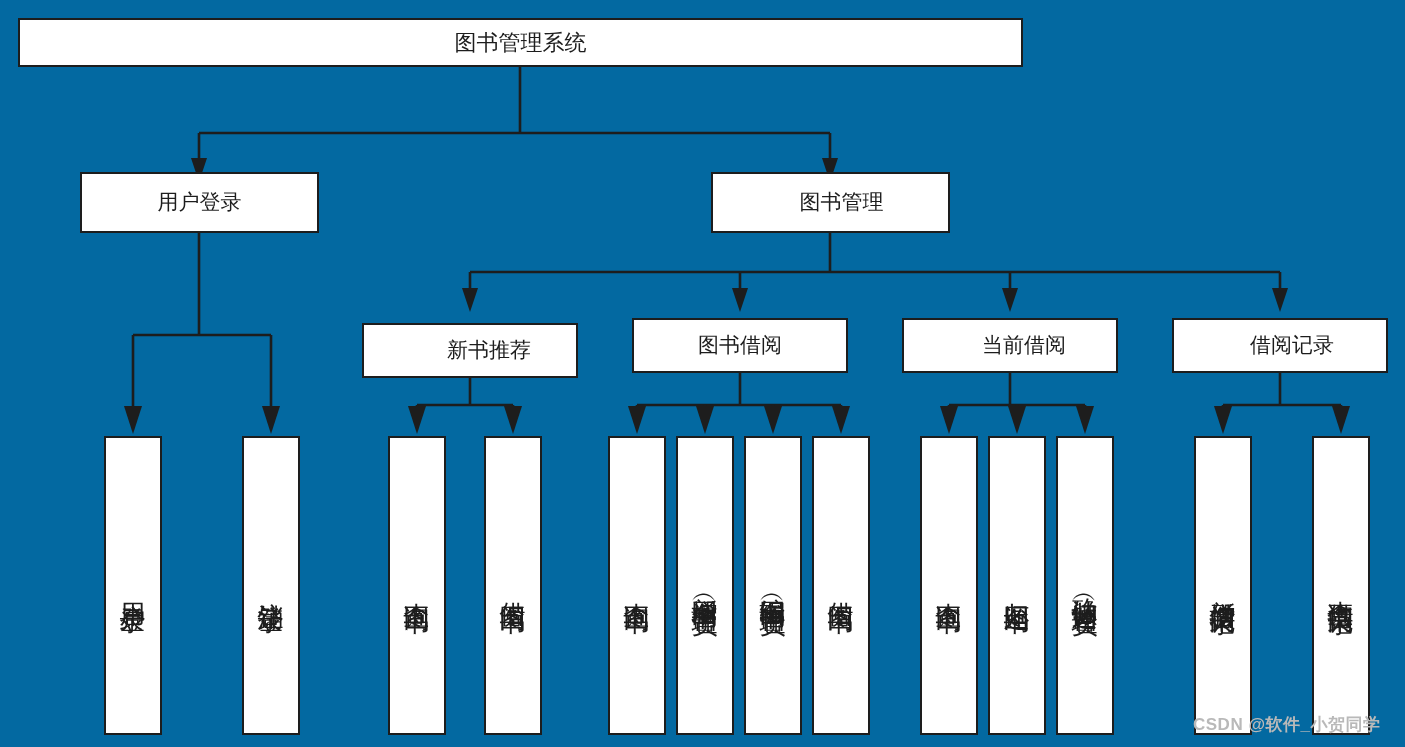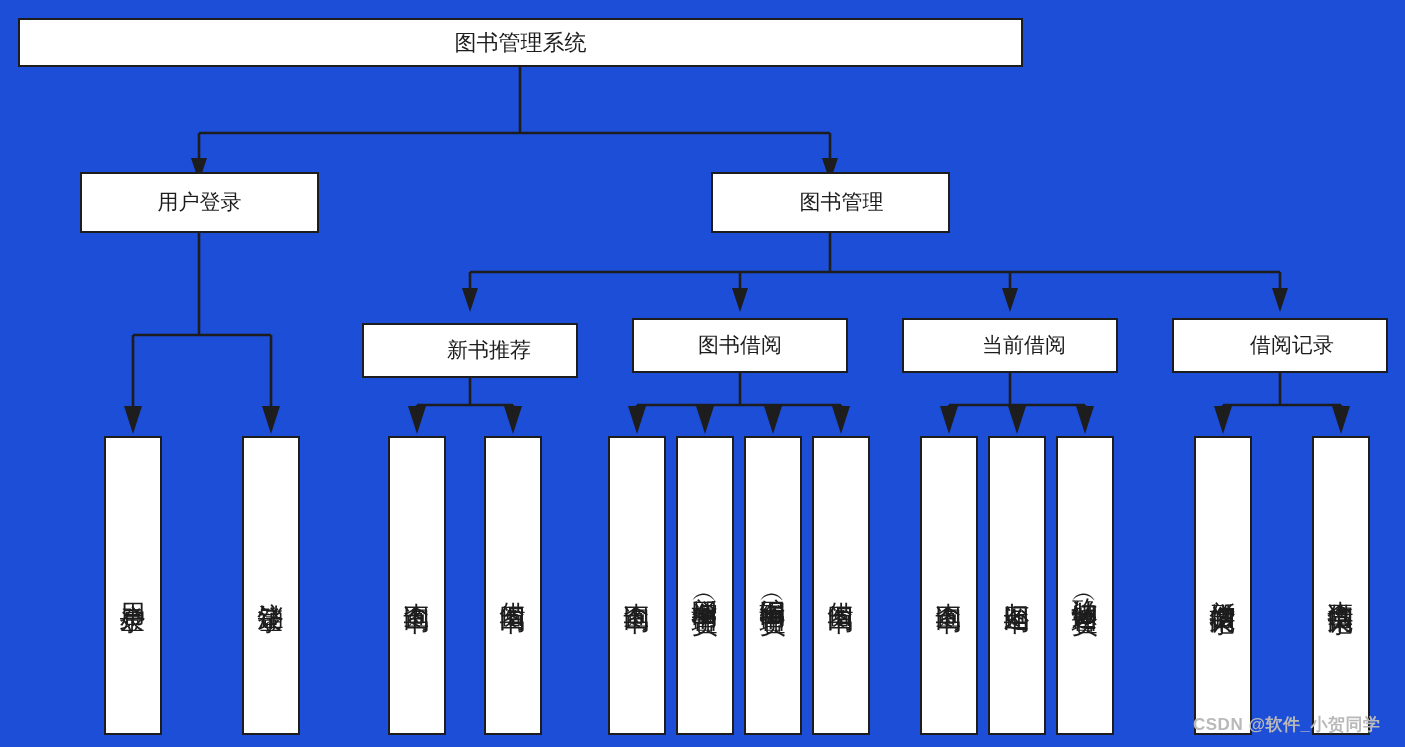--- a/index.html
+++ b/index.html
@@ -3,21 +3,21 @@
 <meta charset="utf-8">
 <style>
   html,body{margin:0;padding:0;background:#ffffff;}
   body{
     font-family:"Liberation Sans","DejaVu Sans",sans-serif;
     width:1405px;height:747px;overflow:hidden;
   }
   #diagram-root{
     position:relative;
     width:1405px;height:747px;
-    background:#1d4ed8;
+    background:#0369a1;
   }
   #edges{position:absolute;left:0;top:0;width:1405px;height:747px;}
 
   .node{
     position:absolute;
     box-sizing:border-box;
     background:#ffffff;
     border:2px solid #1d1d1d;
     display:flex;
     align-items:center;

